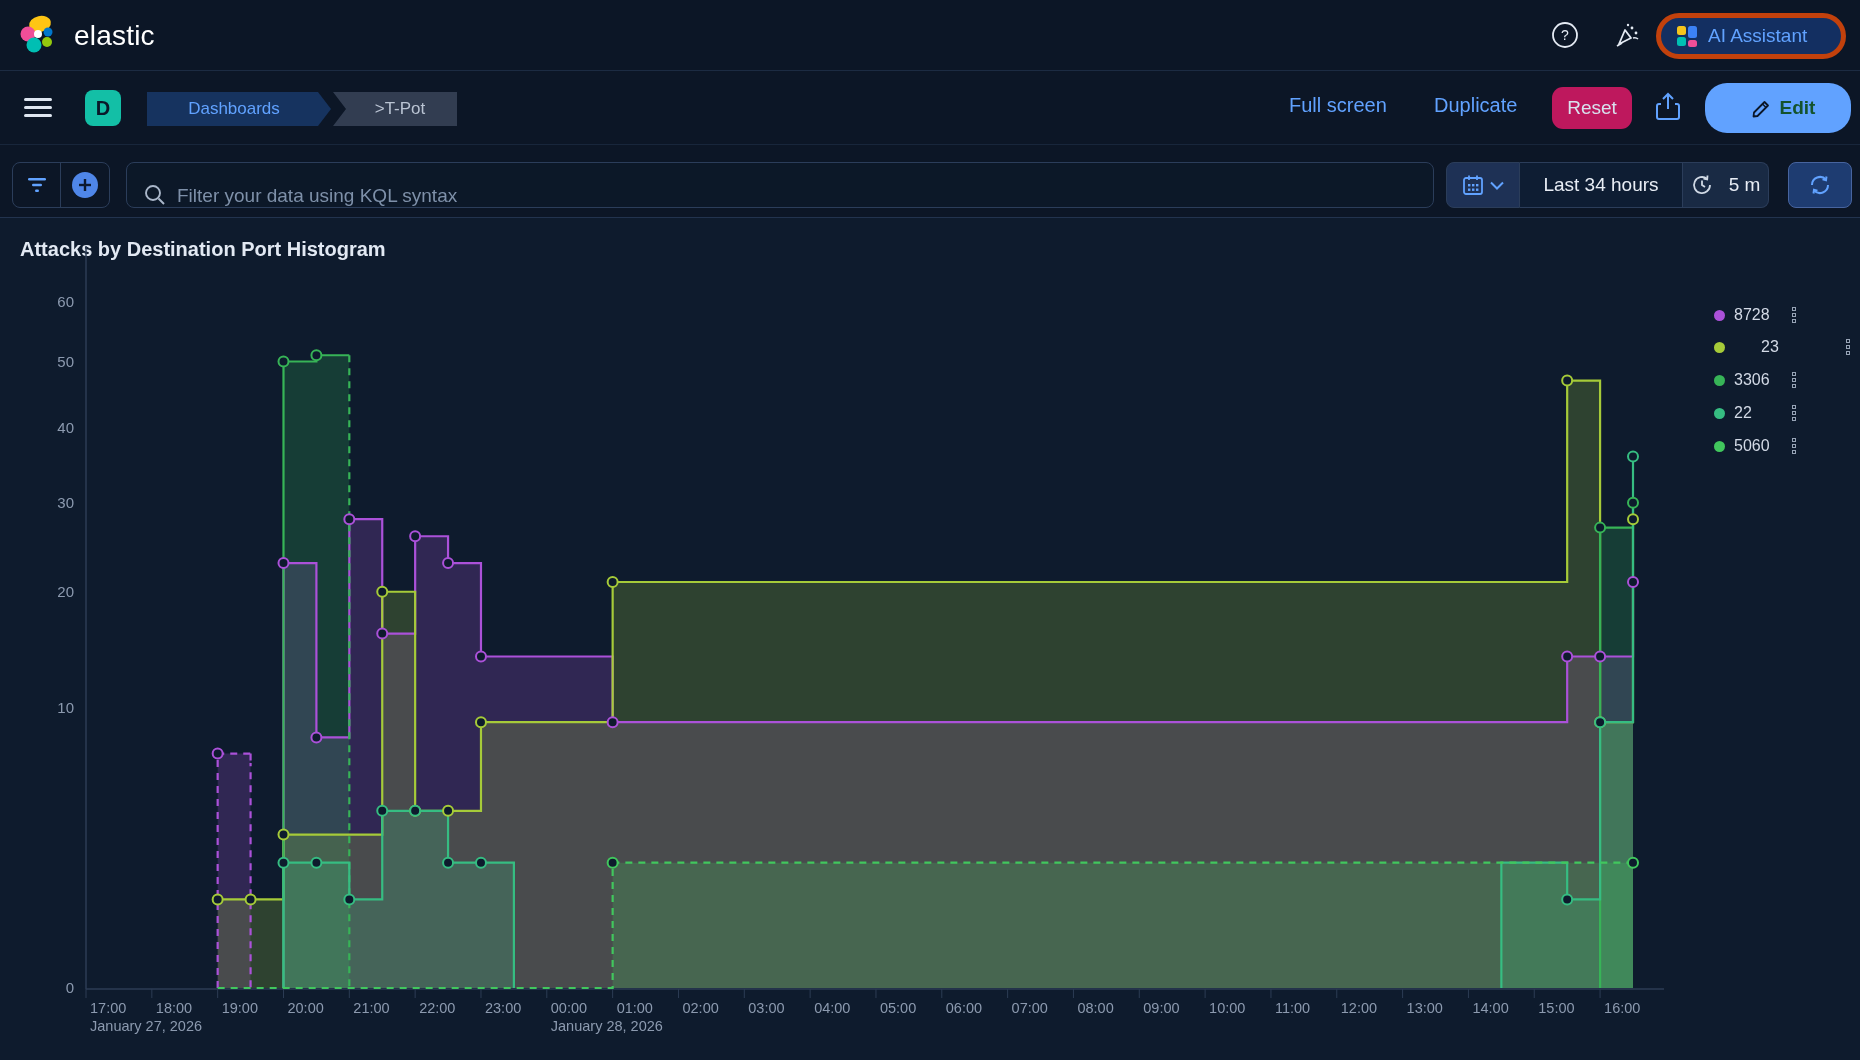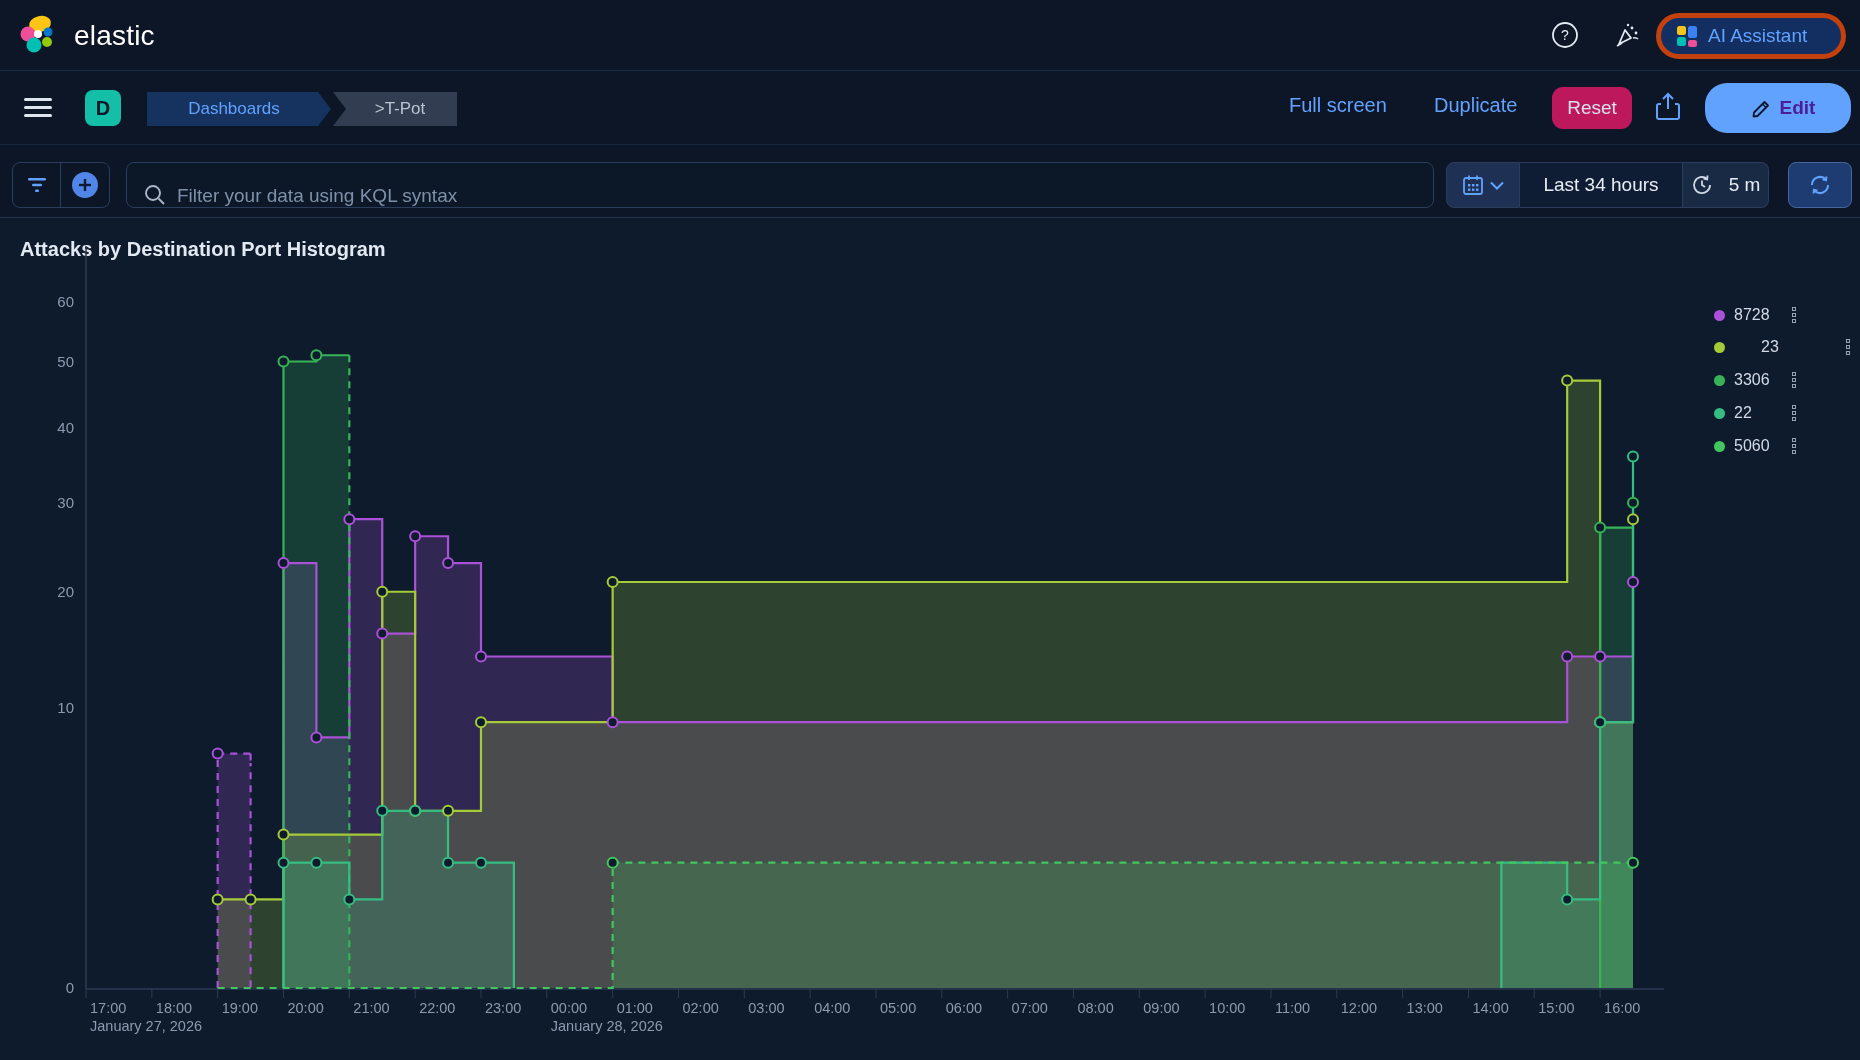--- a/index.html
+++ b/index.html
@@ -33,21 +33,21 @@
   .crumb { position:absolute; top:21px; height:34px; display:flex; align-items:center;
            justify-content:center; font-size:17px; cursor:pointer; }
   #crumb-dash { left:147px; width:184px; background:#16335f; color:#61a2ff;
       clip-path:polygon(0 0, calc(100% - 13px) 0, 100% 50%, calc(100% - 13px) 100%, 0 100%);
       padding-right:10px; }
   #crumb-tpot { left:333px; width:124px; background:#323d51; color:#bac4d3;
       clip-path:polygon(0 0, 100% 0, 100% 100%, 0 100%, 13px 50%); padding-left:10px; }
   .toolbar-link { position:absolute; top:23px; font-size:20px; color:#61a2ff; cursor:pointer; }
   #reset-btn { left:1552px; top:16px; width:80px; height:42px; background:#be185d; color:#d9e1ee;
       border:none; border-radius:11px; font-size:19px; font-family:inherit; cursor:pointer; }
-  #edit-btn { left:1705px; top:12px; width:146px; height:50px; background:#61a2ff; color:#4c1d95;
+  #edit-btn { left:1705px; top:12px; width:146px; height:50px; background:#61a2ff; color:#14532d;
       border:none; border-radius:22px; font-size:19px; font-weight:600; font-family:inherit;
       display:flex; align-items:center; justify-content:center; gap:9px; cursor:pointer;padding-left:11px; }
 
   
   #row3 { position:absolute; left:0; top:145px; width:1860px; height:72px; background:#0c1626; }
   .field { position:absolute; top:17px; height:46px; border:1px solid #2b3d5a; }
   #filter-group { left:12px; width:98px; border-radius:8px; display:flex; }
   #filter-group .cell { width:49px; display:flex; align-items:center; justify-content:center; cursor:pointer; }
   #filter-group .cell:first-child { border-right:1px solid #2b3d5a; }
   #kql { left:126px; width:1308px; border-radius:8px; background:#0c1828;

